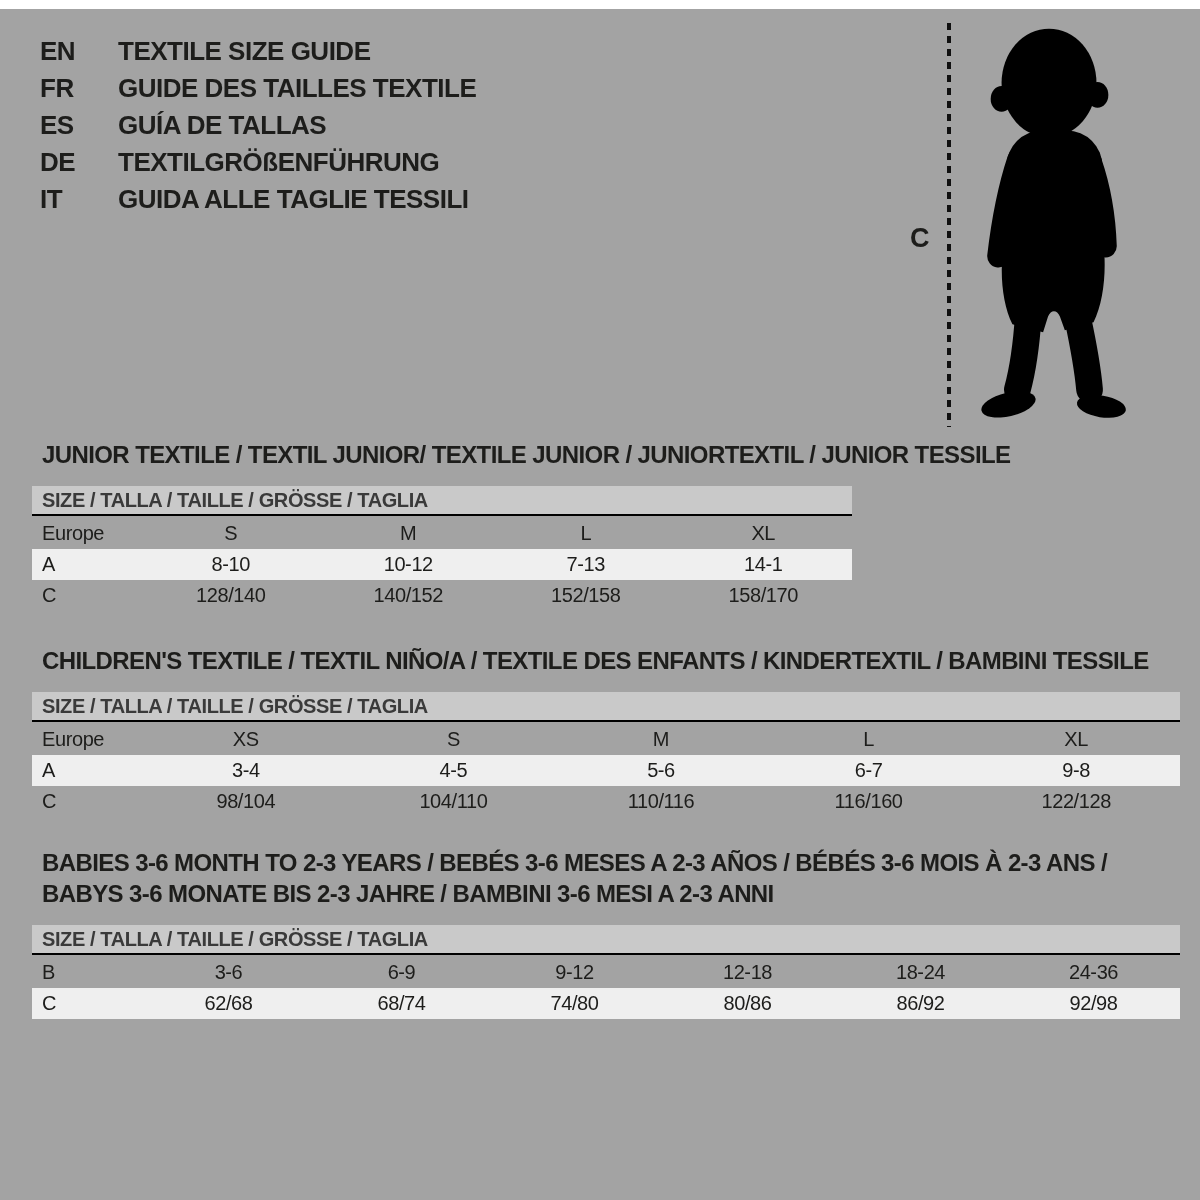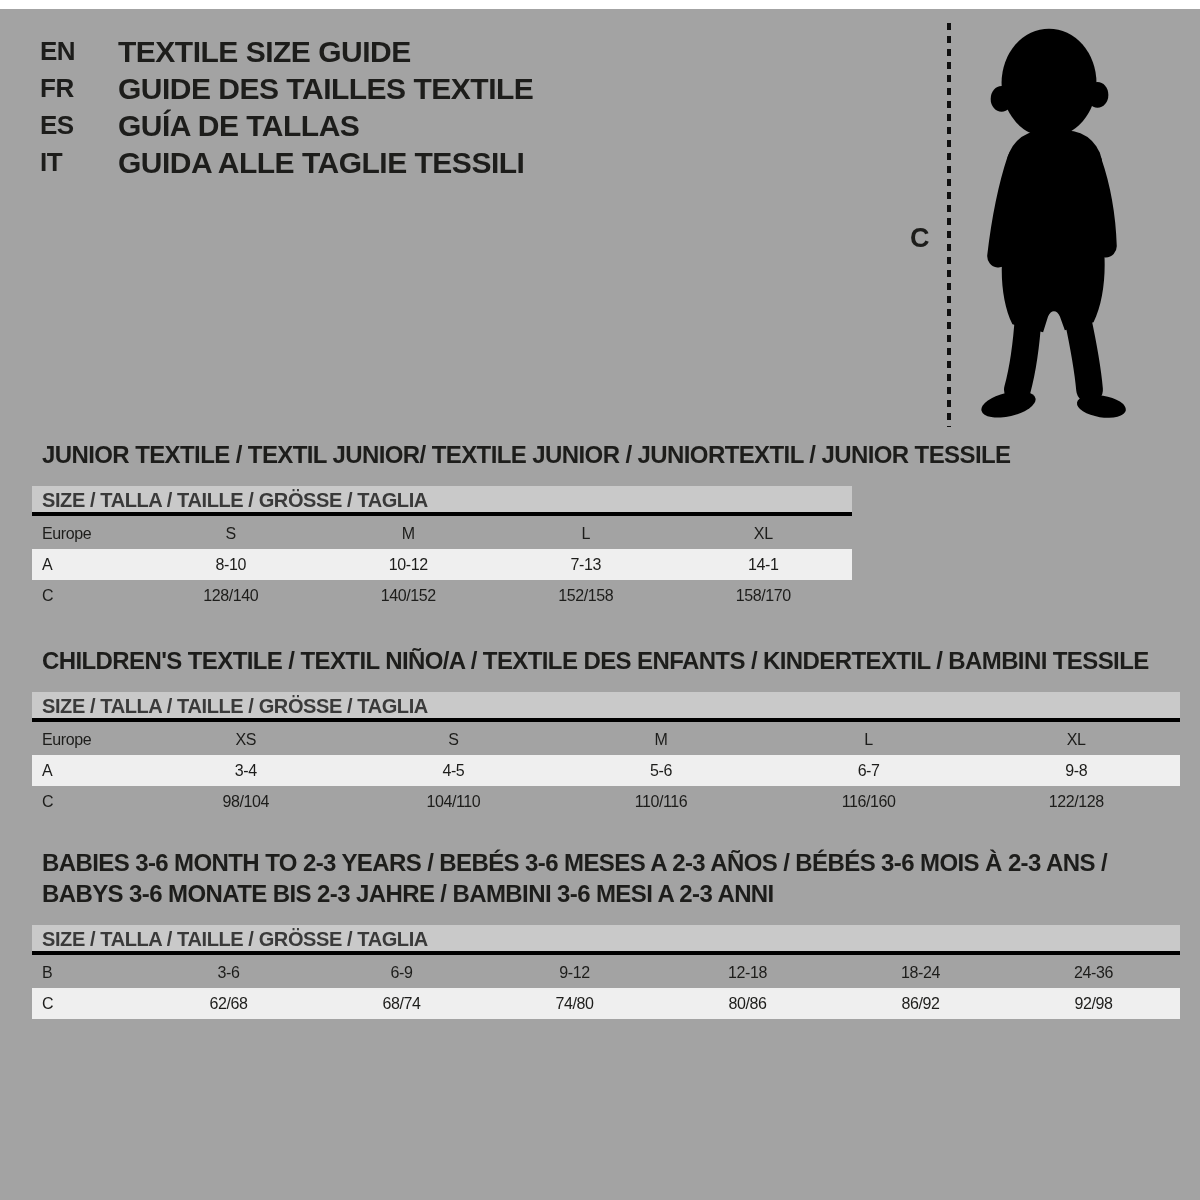--- a/index.html
+++ b/index.html
@@ -8,21 +8,21 @@
     background:#a3a3a3; overflow:hidden;
     font-family:"Liberation Sans", sans-serif;
     color:#1d1d1b;
     --bar:#c9c9c9; --shade:#efefef;
   }
 
   
   .langs { position:absolute; top:24px; left:40px; }
   .lang-row { display:flex; height:37px; align-items:center; }
   .lang-code { width:78px; font-weight:700; font-size:26px; letter-spacing:-0.5px; }
-  .lang-title { font-weight:700; font-size:30px; letter-spacing:-0.5px; white-space:nowrap; }
+  .lang-title { font-weight:700; font-size:26px; letter-spacing:-0.5px; white-space:nowrap; }
 
   
   .figure-c-label { position:absolute; left:910px; top:214px; font-size:27px; font-weight:700; }
   .dash-line {
     position:absolute; left:947px; top:14px; width:4px; height:404px;
     background:repeating-linear-gradient(to bottom, #101010 0 7px, transparent 7px 13px);
   }
   .silhouette { position:absolute; left:962px; top:12px; }
 
   
@@ -31,25 +31,25 @@
   .sec-children { top:638px; width:1148px; }
   .sec-babies   { top:840px; width:1148px; }
   .sec h2 {
     margin:0; padding-left:10px;
     font-size:24px; font-weight:700; letter-spacing:-0.6px; line-height:27px;
     white-space:nowrap;
   }
   .sec h2 + h2 { margin-top:4px; }
   .sizebar {
     margin-top:18px; height:30px; line-height:28px; box-sizing:border-box;
-    background:var(--bar); border-bottom:4px solid #000000;
+    background:var(--bar); border-bottom:2px solid #000000;
     padding-left:10px; font-size:20px; font-weight:700; color:#3a3a3a; letter-spacing:-0.4px;
   }
   .tbl { margin-top:2px; }
-  .trow { display:grid; height:31px; align-items:center; font-size:16px; letter-spacing:-0.4px; }
+  .trow { display:grid; height:31px; align-items:center; font-size:20px; letter-spacing:-0.4px; }
   .trow.shaded { background:var(--shade); }
   .rlabel { padding-left:10px; }
   .cell { text-align:center; }
 
   
   .notes { position:absolute; left:40px; top:1066px; }
   .note { font-size:21px; font-weight:700; letter-spacing:-0.5px; line-height:33px; white-space:nowrap; }
 </style>
 </head>
 <body>
@@ -61,20 +61,24 @@
       <span class="lang-code">EN</span>
       <span class="lang-title">TEXTILE SIZE GUIDE</span>
     </div>
     <div class="lang-row">
       <span class="lang-code">FR</span>
       <span class="lang-title">GUIDE DES TAILLES TEXTILE</span>
     </div>
     <div class="lang-row">
       <span class="lang-code">ES</span>
       <span class="lang-title">GUÍA DE TALLAS</span>
+    </div>
+    <div class="lang-row">
+      <span class="lang-code">DE</span>
+      <span class="lang-title">TEXTILGRÖßENFÜHRUNG</span>
     </div>
     <div class="lang-row">
       <span class="lang-code">IT</span>
       <span class="lang-title">GUIDA ALLE TAGLIE TESSILI</span>
     </div>
   </div>
 
   <div class="figure-c-label">C</div>
   <div class="dash-line"></div>
   <svg class="silhouette" width="178" height="402" viewBox="0 0 180 405" aria-hidden="true">

